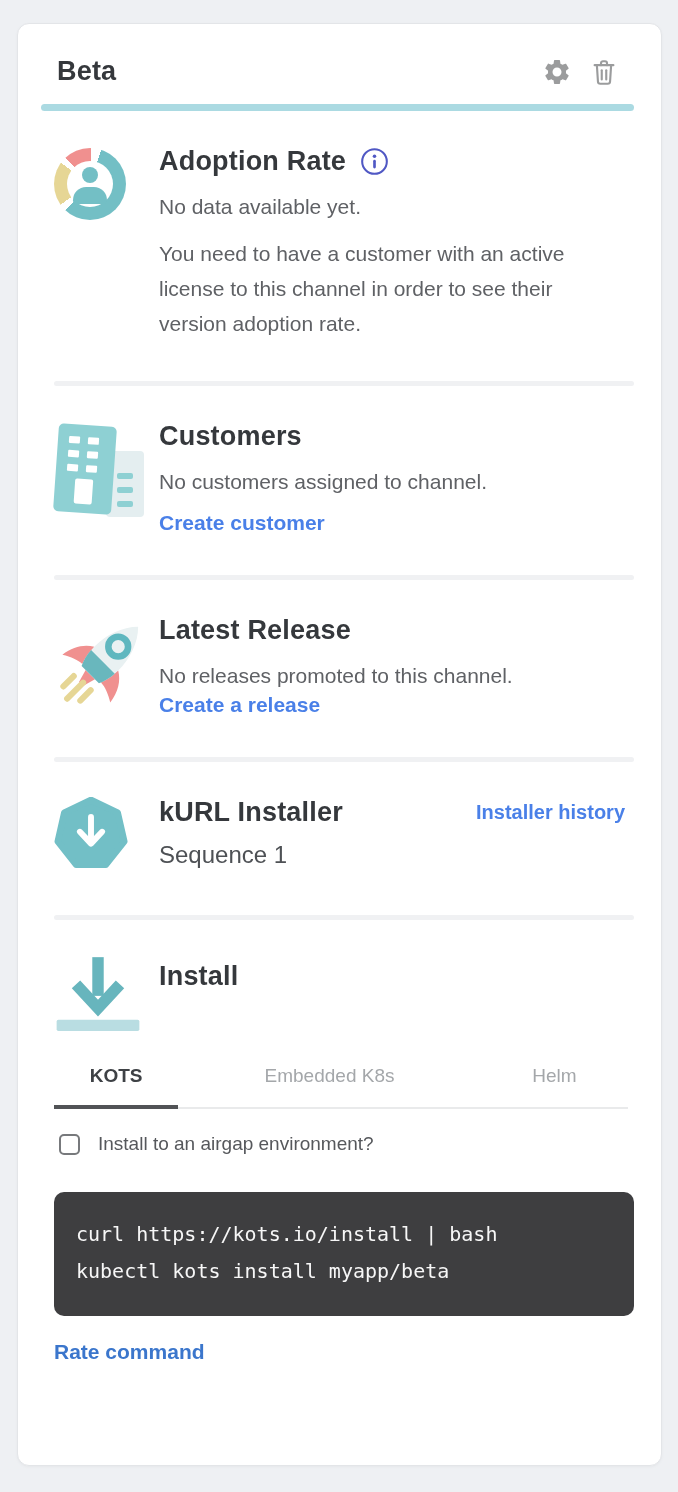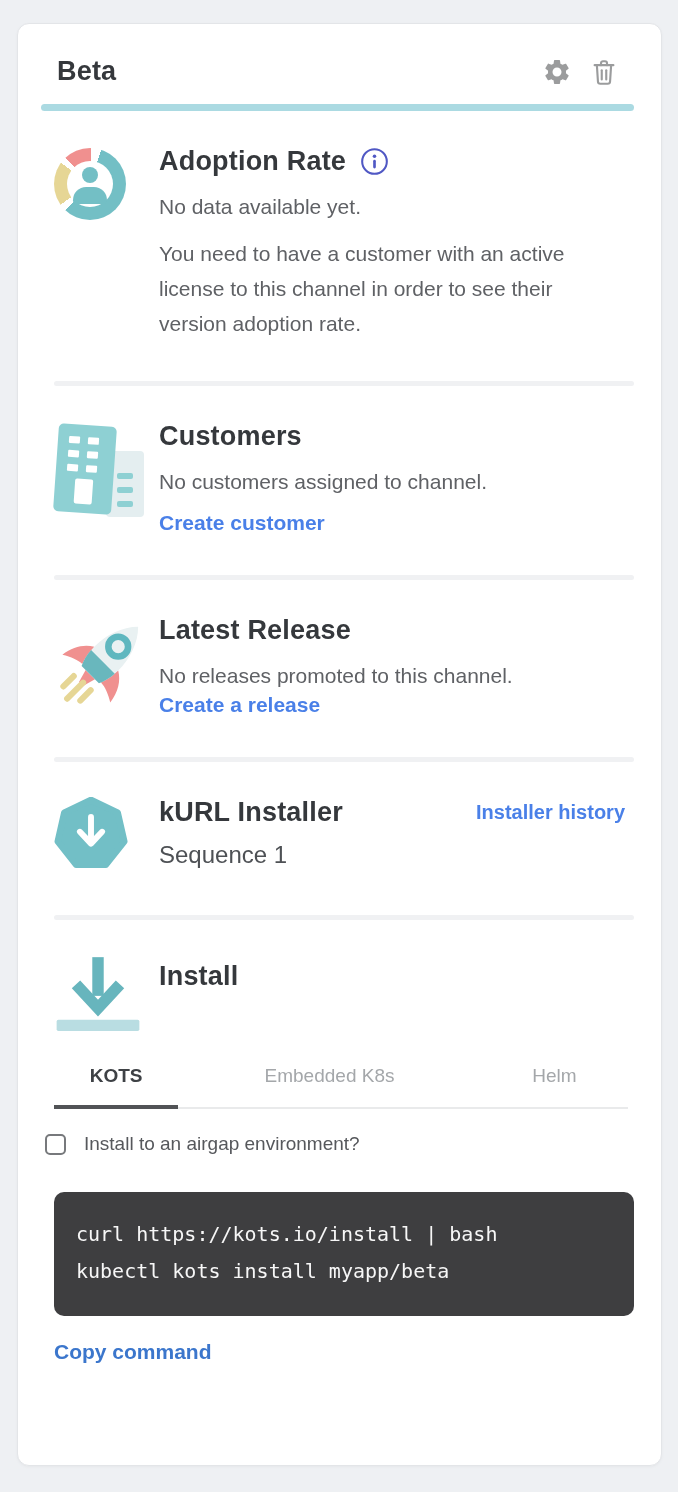--- a/index.html
+++ b/index.html
@@ -70,21 +70,21 @@
   .small-link { font-size: 20px; font-weight: 700; color: #4a80e8; cursor: pointer; margin-left: 8px; }
 
   
   .tabs { display:flex; margin: 26px 33px 0 36px; border-bottom: 2px solid #e9eaeb; gap: 48px; }
   .tab { font-size: 19px; color:#a4a7aa; text-align:center; padding-bottom:18px; margin-bottom:-2px; cursor:pointer; }
   .tab-kots { width: 135px; }
   .tab-embedded { width: 225px; }
   .tab-helm { width: 160px; }
   .tab.active { color:#3e4145; font-weight:700; border-bottom: 4px solid #515356; }
 
-  .airgap-row { display:flex; align-items:flex-end; gap: 18px; margin: 24px 36px 0 27px; }
+  .airgap-row { display:flex; align-items:flex-end; gap: 18px; margin: 24px 36px 0 41px; }
   .airgap-row input[type="checkbox"] {
     appearance:none; -webkit-appearance:none; width:21px; height:21px;
     border:2px solid #77797c; border-radius:5px; background:#fff; cursor:pointer; flex-shrink:0;
   }
   .airgap-label { font-size: 19px; color:#56585c; }
 
   .code-block {
     margin: 37px 27px 0 36px;
     background:#3e3e40; border-radius:10px;
     padding: 24px 8px 26px 22px;
@@ -252,15 +252,15 @@
   <div class="airgap-row">
     <input type="checkbox" style="">
     <span class="airgap-label">Install to an airgap environment?</span>
   </div>
 
   <div class="code-block">
     <div class="code-line">curl https://kots.io/install | bash</div>
     <div class="code-line">kubectl kots install myapp/beta</div>
   </div>
 
-  <a class="copy-link">Copy command</a>
+  <a class="copy-link">Rate command</a>
 
 </div>
 
 </body></html>

